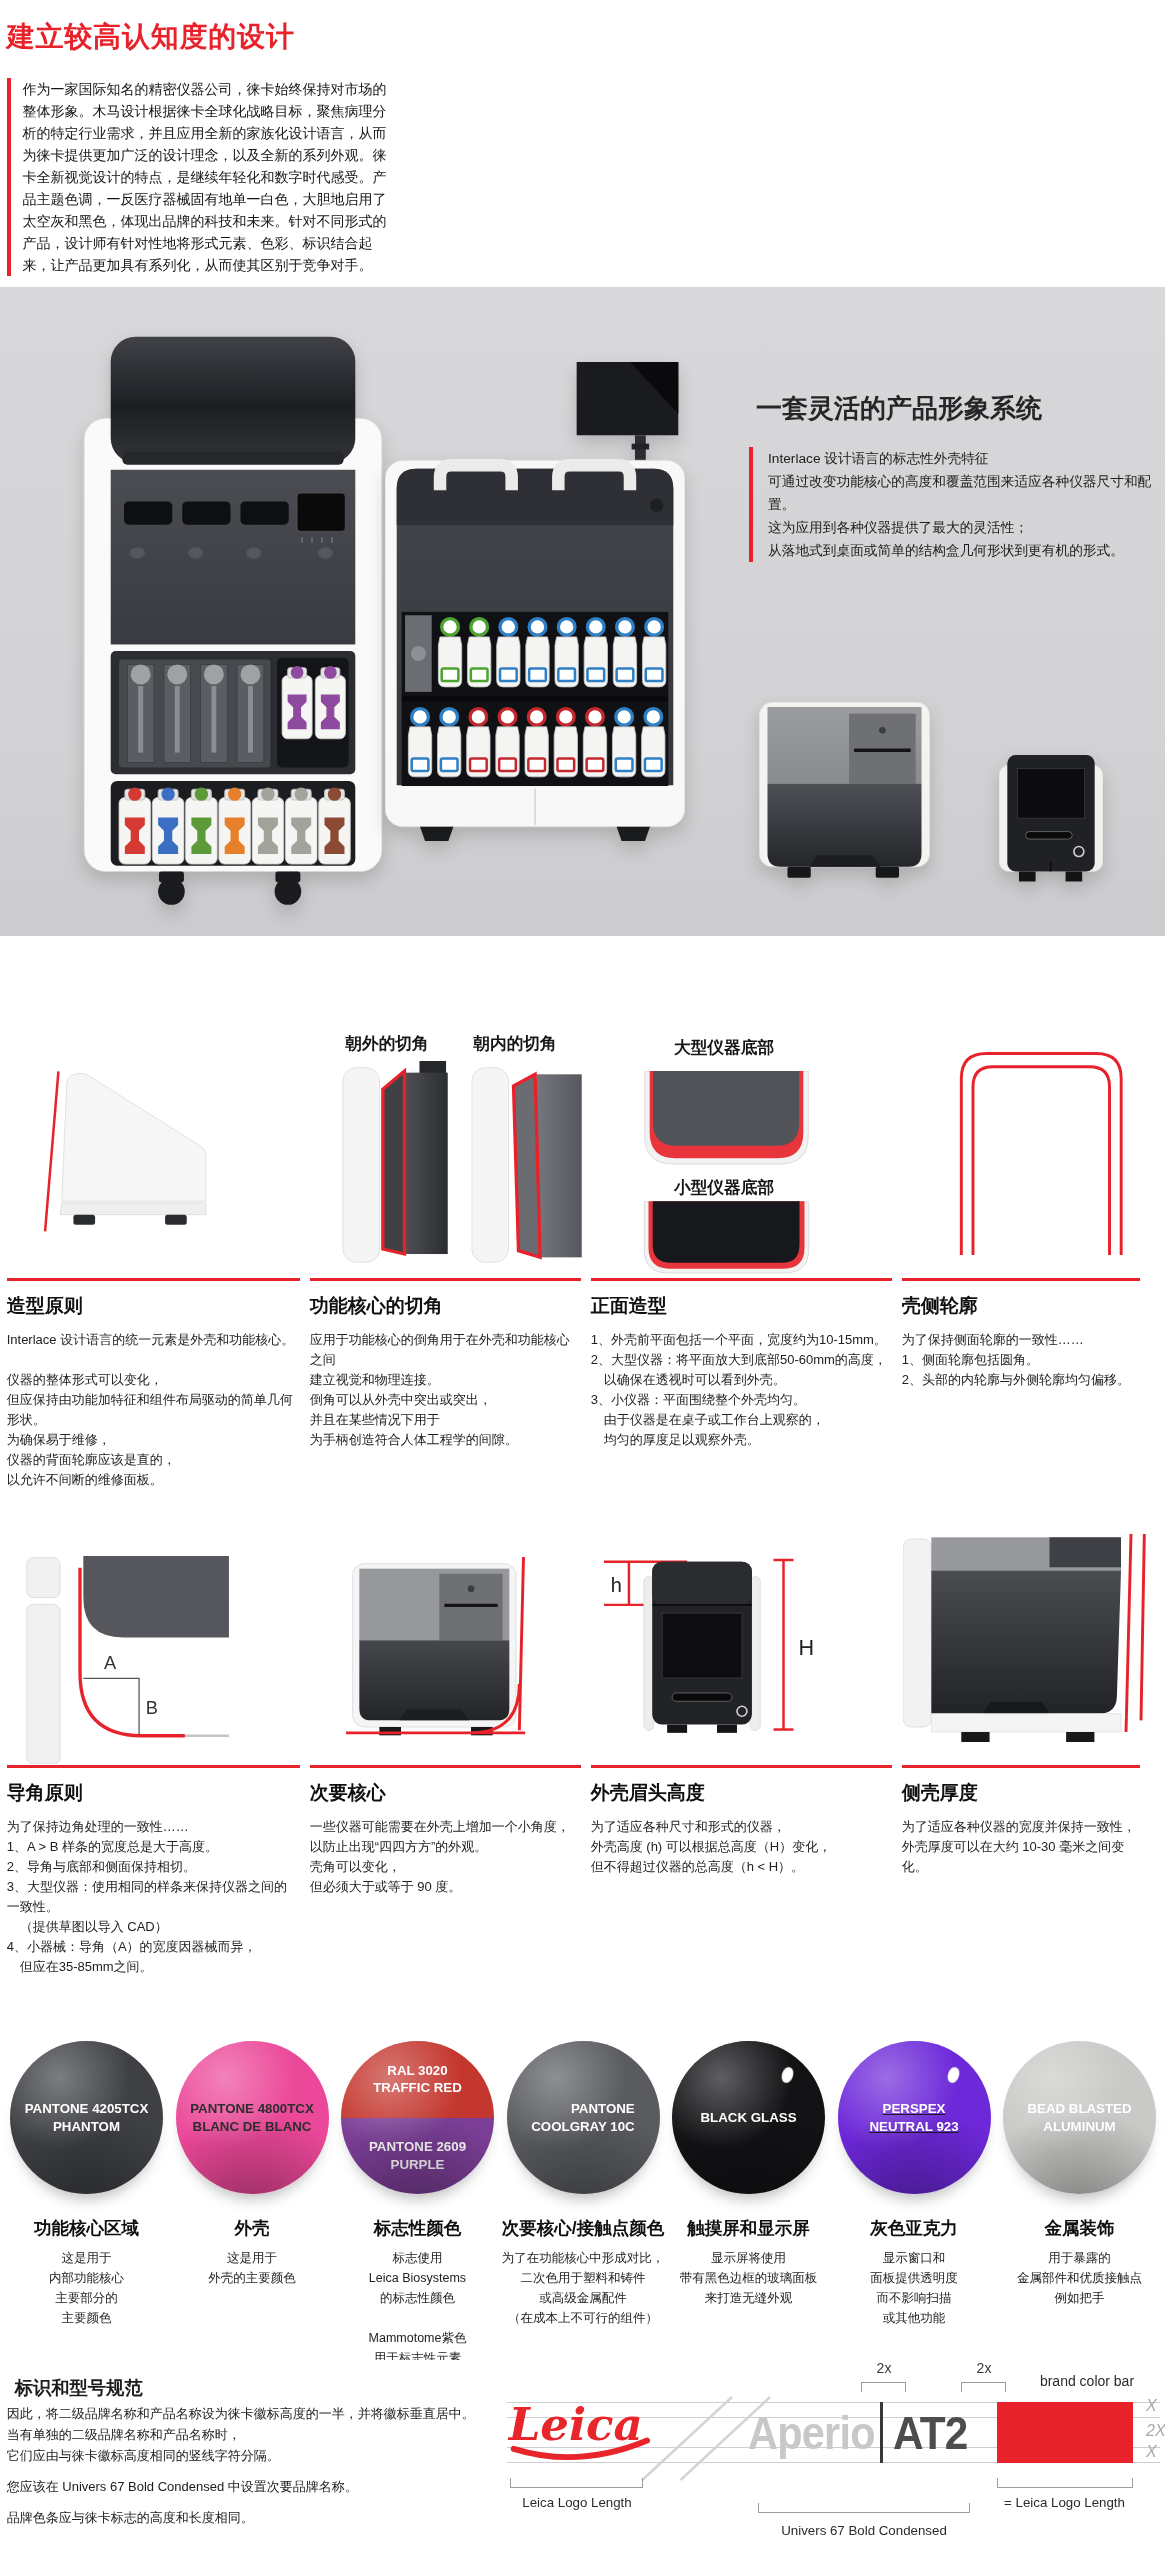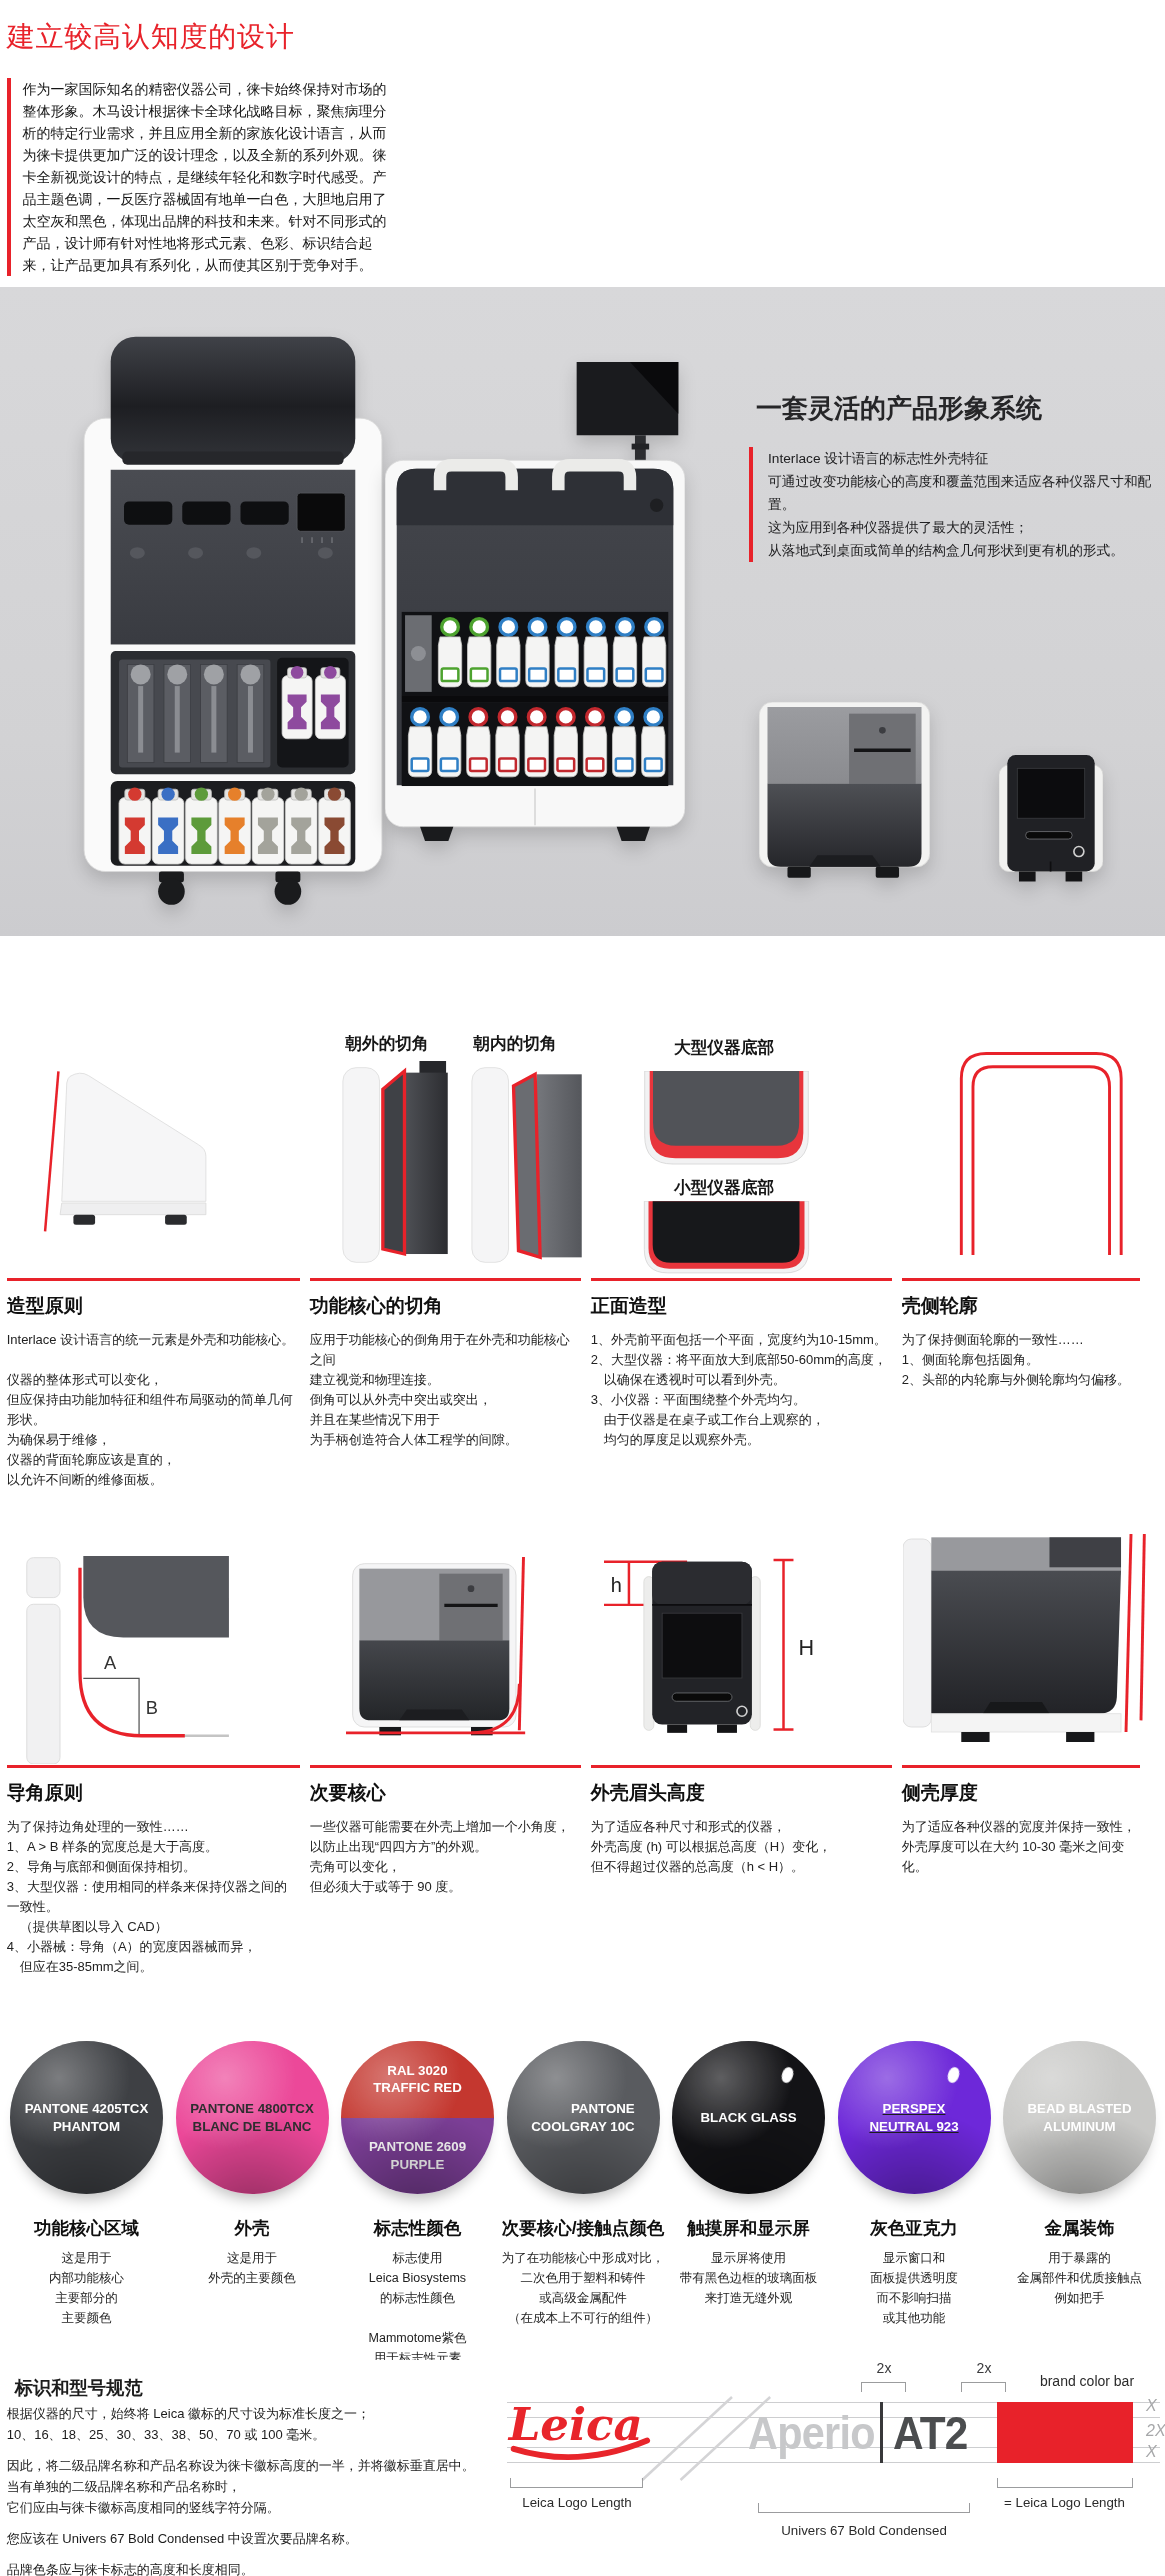--- a/index.html
+++ b/index.html
@@ -2,21 +2,21 @@
 <html style="--accent: #e8222a;font-size:13.3px"><head>
 <meta charset="utf-8">
 <style>
   :root{ --accent:#e8222a; }
   *{box-sizing:border-box}
   body{margin:0;background:#fff;font-family:"Liberation Sans","DejaVu Sans",sans-serif;color:#1c1c1c}
   .page{width:1166px;height:2576px;position:relative;background:#fff;overflow:hidden}
 
   
   .hdr{height:287px;padding:18.3px 0 0 6.7px}
-  .hdr h1{margin:0;font-size:28px;font-weight:400;color:var(--accent);letter-spacing:0.8px}
+  .hdr h1{margin:0;font-size:28px;font-weight:700;color:var(--accent);letter-spacing:0.8px}
   .intro{margin-top:21.6px;border-left:4.2px solid var(--accent);padding-left:11.7px;width:391px;
          font-size:14px;line-height:22px;color:#141414}
 
   
   .hero{height:649px;background:linear-gradient(180deg,#d8d8da 0%,#d2d2d4 70%,#cccccf 100%);position:relative}
   .hero .prod{position:absolute;filter:drop-shadow(0 8.3px 8.3px rgba(0,0,0,.16))}
   .hero-title{position:absolute;left:748px;top:96px;font-size:26px;font-weight:800;color:#262628;margin:8px}
   .hero-copy{position:absolute;left:749px;top:160px;border-left:4.2px solid var(--accent);padding-left:15px;
              font-size:13.7px;line-height:23px;color:#202022;white-space:pre-line}
 
@@ -554,22 +554,20 @@
       <h4>金属装饰</h4>
       <div class="desc">用于暴露的
 金属部件和优质接触点
 例如把手</div>
     </div>
   </div>
 
   <div class="logosec">
     <h2>标识和型号规范</h2>
     <div class="logotext">
-      <p>根据仪器的尺寸，始终将 Leica 徽标的尺寸设为标准长度之一；
-10、16、18、25、30、33、38、50、70 或 100 毫米。</p>
       <p>因此，将二级品牌名称和产品名称设为徕卡徽标高度的一半，并将徽标垂直居中。
 当有单独的二级品牌名称和产品名称时，
 它们应由与徕卡徽标高度相同的竖线字符分隔。</p>
       <p>您应该在 Univers 67 Bold Condensed 中设置次要品牌名称。</p>
       <p>品牌色条应与徕卡标志的高度和长度相同。</p>
     </div>
 
     <div class="lg">
       <div class="meas" style="left:363px;top:0;width:42px">2x</div>
       <div class="meas" style="left:463px;top:0;width:42px">2x</div>

